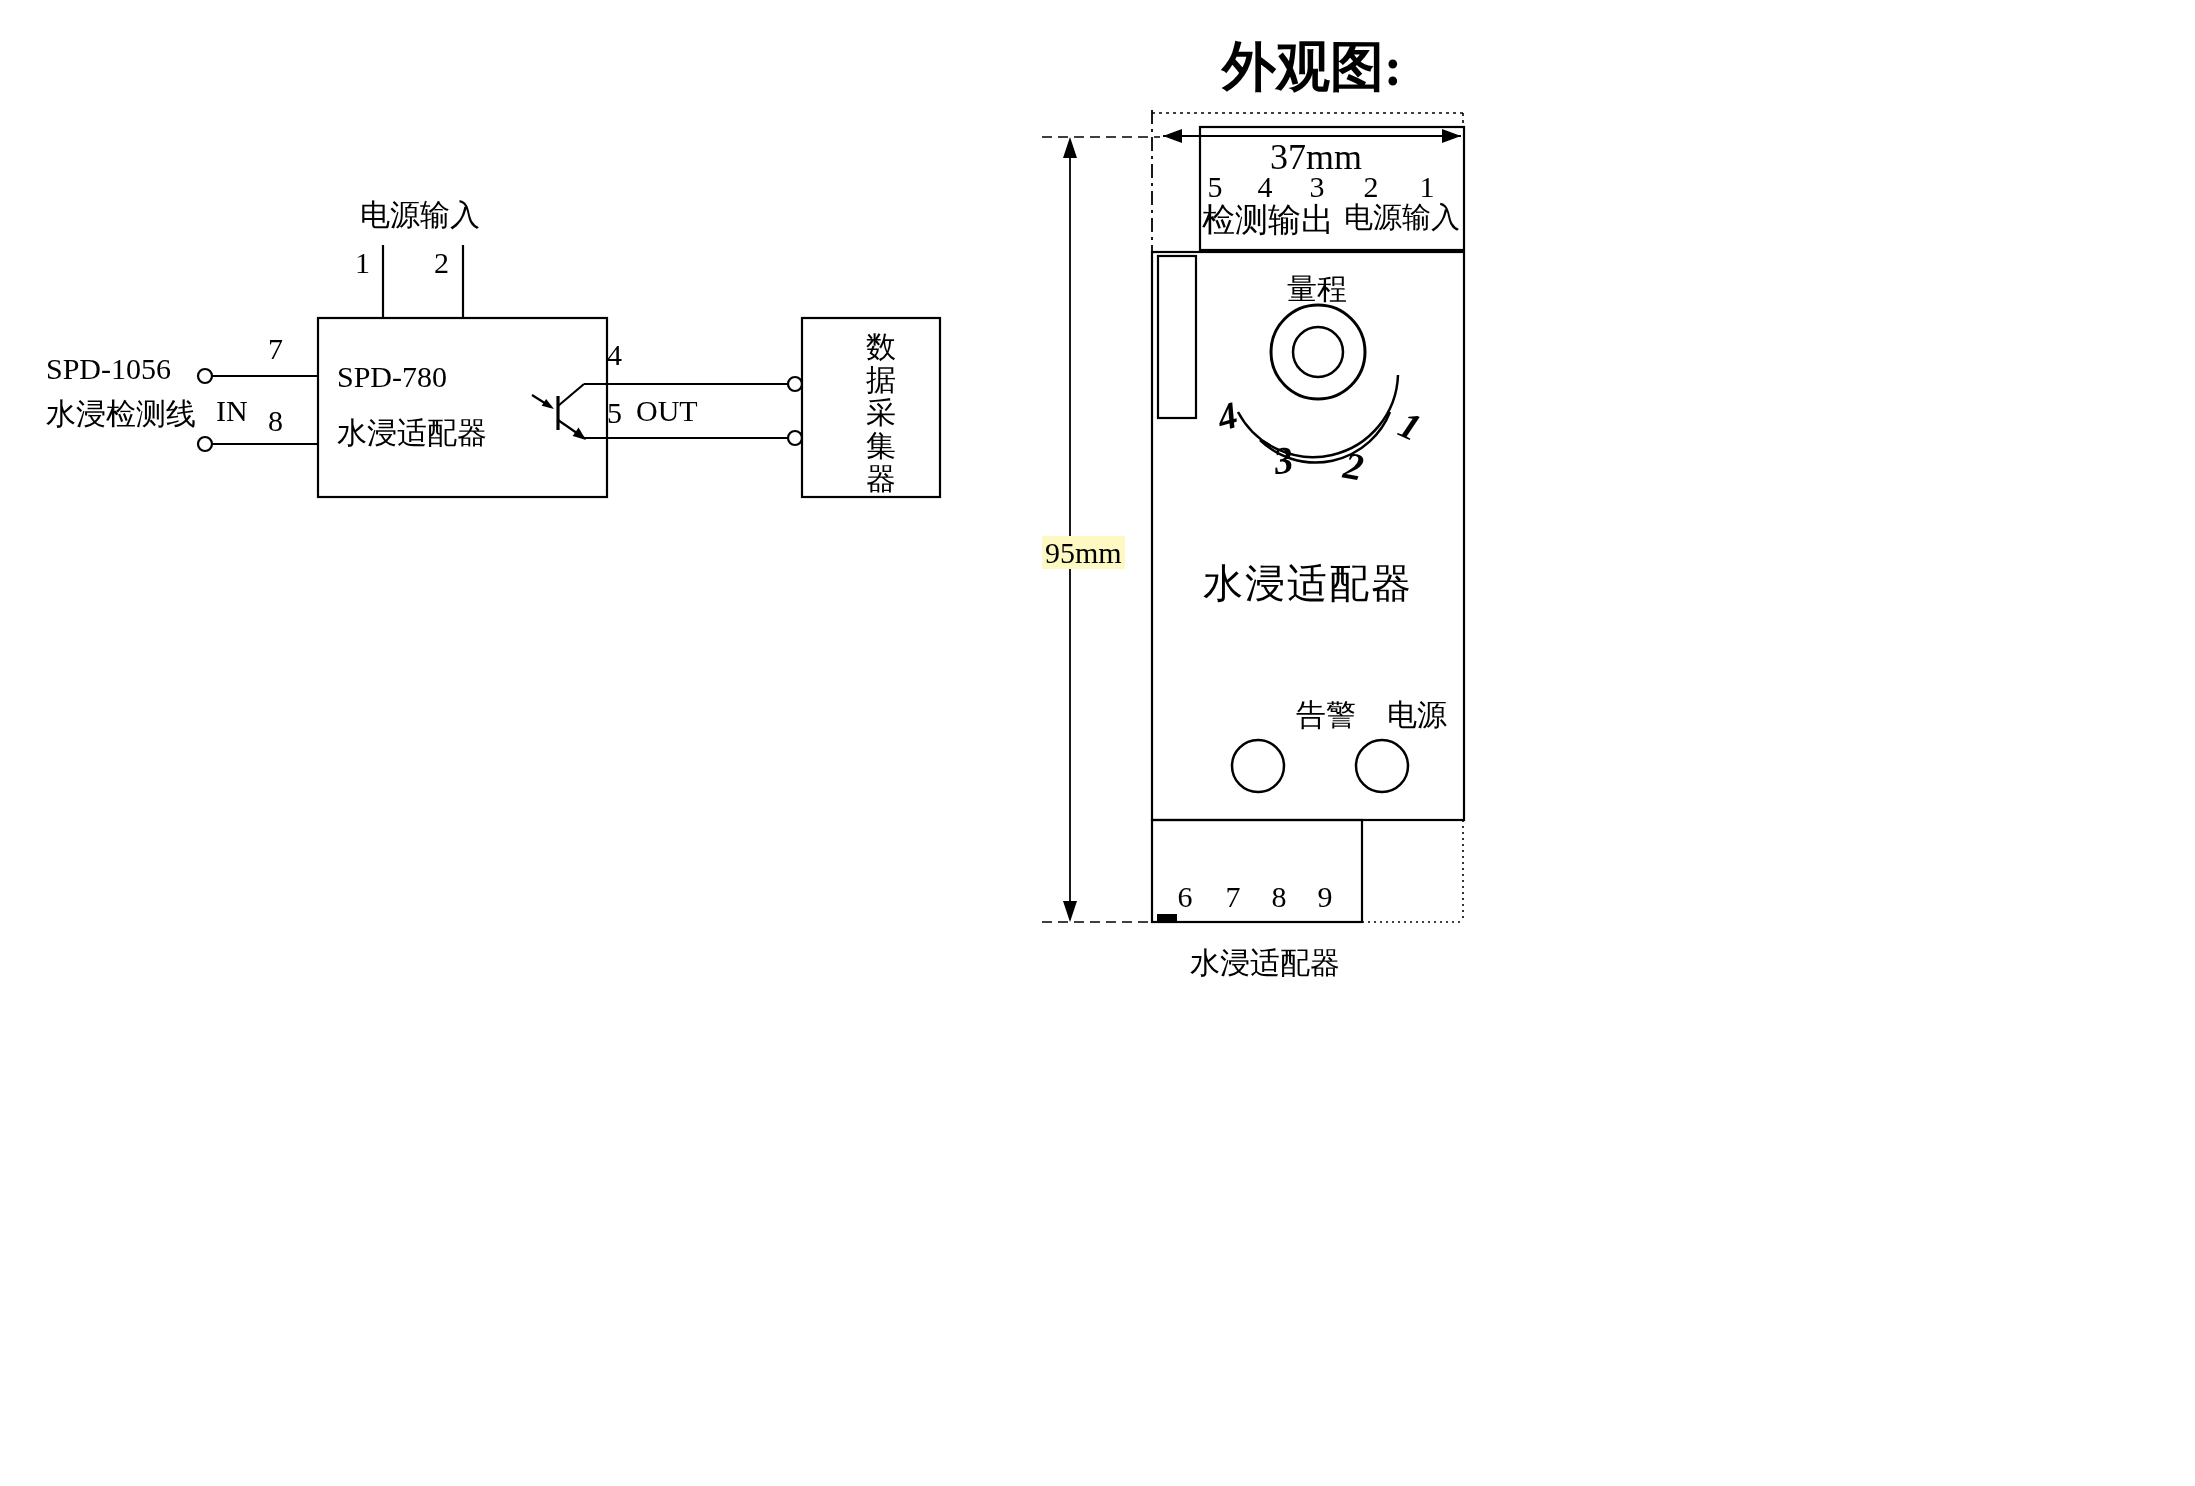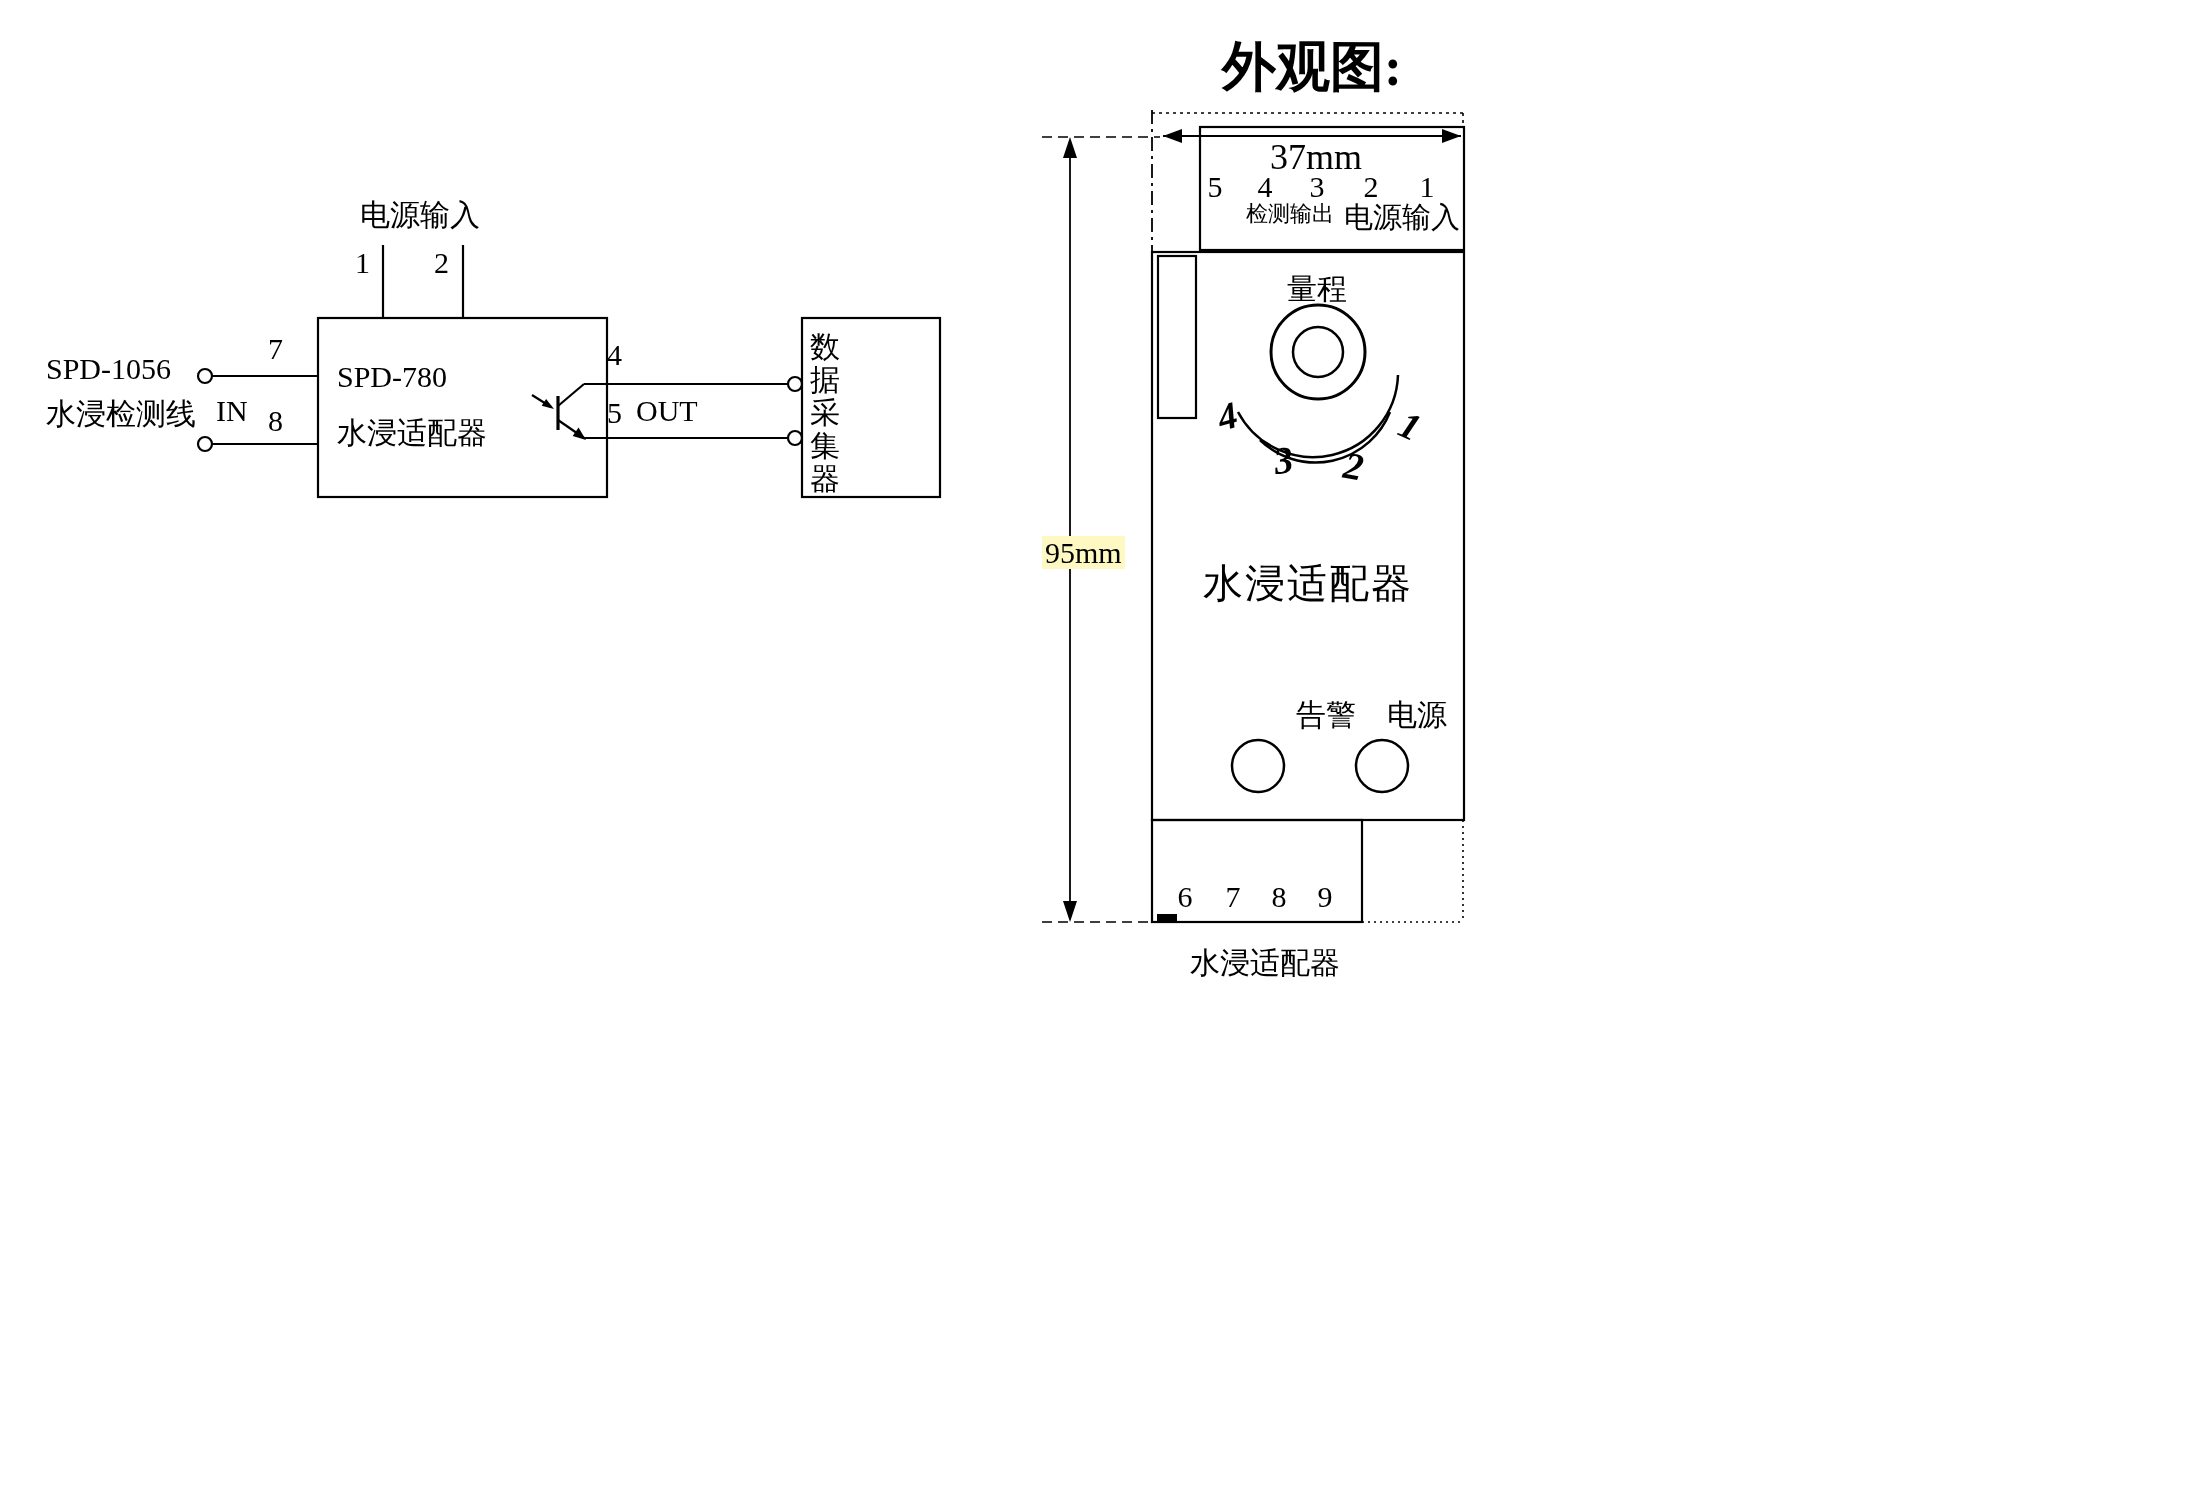--- a/index.html
+++ b/index.html
@@ -87,34 +87,34 @@
   <div class="t" style="left:268px;top:332px;">7</div>
   <div class="t" style="left:268px;top:404px;">8</div>
 
   <div class="t" style="left:337px;top:360px;">SPD-780</div>
   <div class="t" style="left:337px;top:416px;">水浸适配器</div>
 
   <div class="t" style="left:607px;top:338px;">4</div>
   <div class="t" style="left:607px;top:396px;">5</div>
   <div class="t" style="left:636px;top:394px;">OUT</div>
 
-  <div class="t vtext" style="left:810px;top:330px;font-family:Liberation Serif, serif;">数据采集器</div>
+  <div class="t vtext" style="left:866px;top:330px;font-family:Liberation Serif, serif;">数据采集器</div>
 
   <div class="t title" style="left:1222px;top:38px;">外观图:</div>
 
   <div class="t c" style="left:1270px;top:138px;width:85px;font-size:36px;">37mm</div>
   <div class="t dimtext" style="left:1042px;top:536px;">95mm</div>
 
   <div class="t c" style="left:1204px;top:170px;width:22px;">5</div>
   <div class="t c" style="left:1254px;top:170px;width:22px;">4</div>
   <div class="t c" style="left:1306px;top:170px;width:22px;">3</div>
   <div class="t c" style="left:1360px;top:170px;width:22px;">2</div>
   <div class="t c" style="left:1416px;top:170px;width:22px;">1</div>
 
-  <div class="t c" style="left:1202px;top:202px;width:126px;font-size:22px;margin-left:25px;">检测输出</div>
+  <div class="t c" style="left:1202px;top:202px;width:126px;font-size:33px;">检测输出</div>
   <div class="t c" style="left:1342px;top:202px;width:120px;font-size:29px;">电源输入</div>
 
   <div class="t c" style="left:1282px;top:272px;width:70px;">量程</div>
 
   <div class="t knobnum" style="left:1218px;top:396px;transform:rotate(-15deg);">4</div>
   <div class="t knobnum" style="left:1274px;top:440px;transform:rotate(-8deg);">3</div>
   <div class="t knobnum" style="left:1344px;top:446px;transform:rotate(10deg);">2</div>
   <div class="t knobnum" style="left:1400px;top:406px;transform:rotate(24deg);">1</div>
 
   <div class="t c big" style="left:1193px;top:562px;width:230px;">水浸适配器</div>

